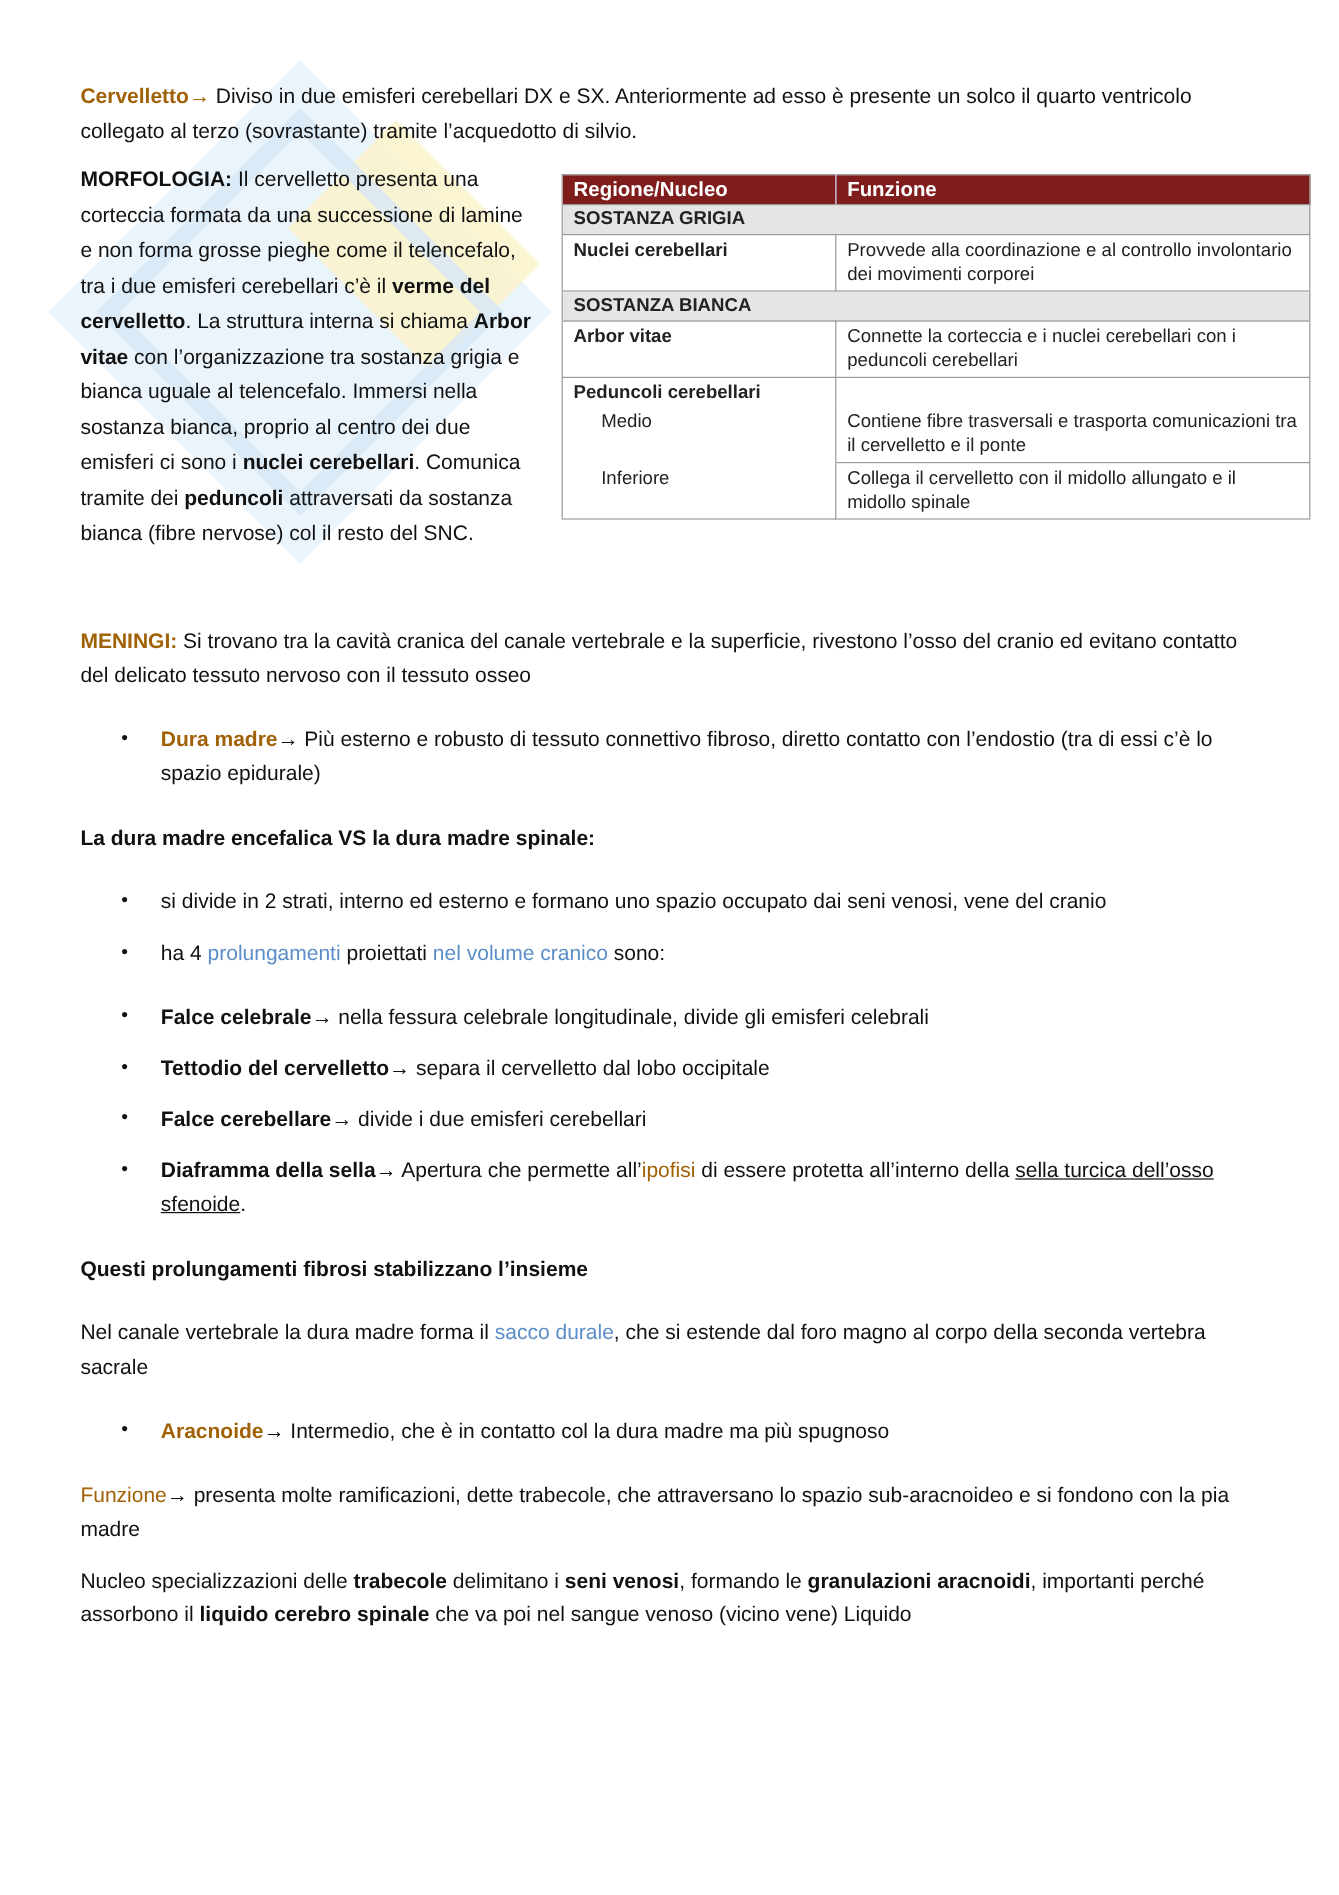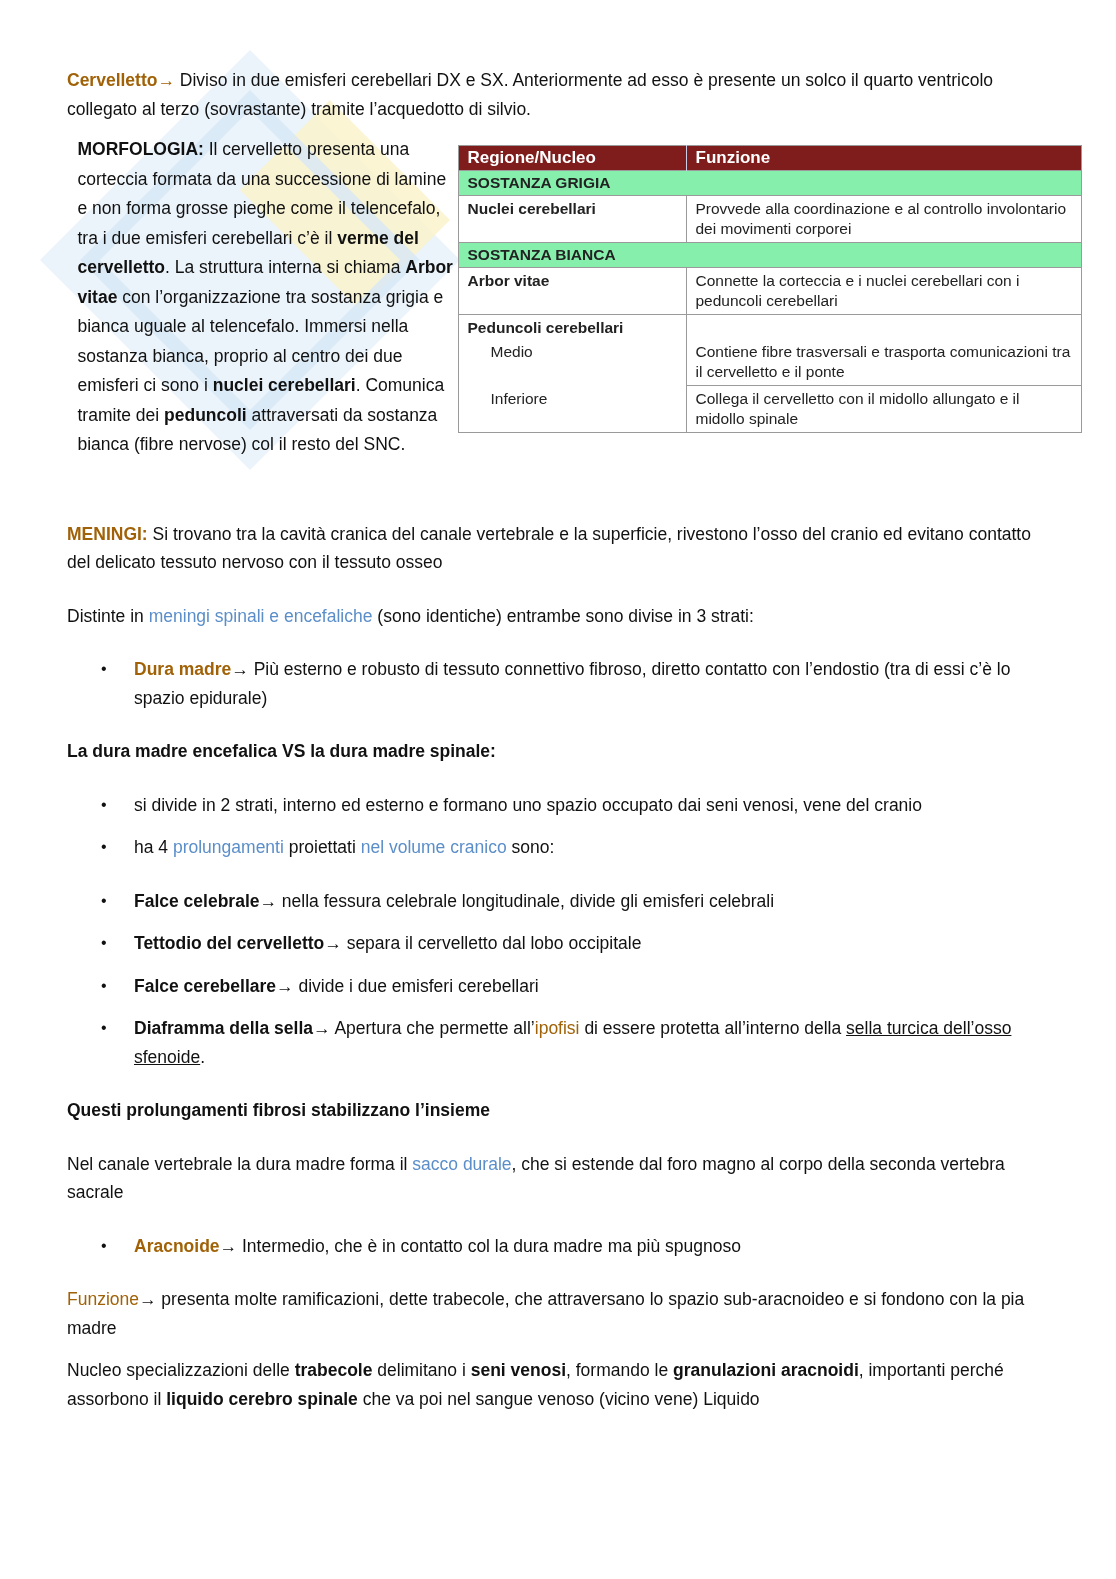--- a/index.html
+++ b/index.html
@@ -7,27 +7,27 @@
          font-family: "Liberation Sans", "DejaVu Sans", sans-serif; color: #111; }
   .watermark { position: absolute; left: 30px; top: 40px; width: 440px; height: 440px; pointer-events: none; }
   .page { position: absolute; left: 67px; top: 66px; width: 980px; font-size: 17.5px; line-height: 28.5px; }
   p { margin: 0; }
   .red { color: #a16207; }
   .link { color: #5b8ec9; }
   .b { font-weight: bold; }
   .u { text-decoration: underline; }
   .arrow { font-weight: bold; }
   .intro { margin-bottom: 12px; }
-  .split { display: flex; justify-content: center; align-items: flex-start; }
+  .split { display: flex; justify-content: space-between; align-items: flex-start; }
   .morf { width: 380px; font-size: 17.5px; line-height: 29.5px; }
   .tbl { width: 624px; margin-top: 10px; margin-right: -45px; border-collapse: collapse; font-size: 15.5px; line-height: 20px; color: #222; border: 1.5px solid #9a9a9a; }
   .tbl td, .tbl th { padding: 1px 9px; vertical-align: top; text-align: left; }
   .tbl th { background: #7f1d1d; color: #fff; font-weight: bold; font-size: 17px; padding: 2px 9px; }
   .tbl th.c1 { border-right: 1.5px solid #c9cde8; }
-  .tbl tr.section td { background: #86efac; font-weight: bold; border-top: 1.5px solid #9a9a9a; border-bottom: 1.5px solid #9a9a9a; padding: 2px 9px; }
+  .tbl tr.section td { background: #e5e5e5; font-weight: bold; border-top: 1.5px solid #9a9a9a; border-bottom: 1.5px solid #9a9a9a; padding: 2px 9px; }
   .tbl td.c1 { width: 186px; border-right: 1.5px solid #9a9a9a; font-weight: bold; }
   .tbl td.sub { font-weight: normal; padding-left: 32px; }
   .tbl tr.row td { border-bottom: 1.5px solid #9a9a9a; padding-top: 3px; padding-bottom: 3px; }
   .tbl tr.nob td { border-bottom: none; }
   .tbl tr.nob td.c2 { border-bottom: 1.5px solid #9a9a9a; }
   .sec { margin-top: 60px; }
   .gap { margin-top: 25px; }
   ul { margin: 0; padding-left: 67px; list-style: none; }
   ul li { position: relative; }
   ul li::before { content: "\2022"; position: absolute; left: -33px; top: 0; font-size: 16px; }
@@ -86,23 +86,20 @@
         <td class="c2" style="padding-top:3px">Collega il cervelletto con il midollo allungato e il midollo spinale</td>
       </tr>
     </tbody>
       </table>
   </div>
 
   <p class="sec">
     <span class="red b">MENINGI:</span><span> Si trovano tra la cavità cranica del canale vertebrale e la superficie, rivestono l’osso del cranio ed evitano contatto del delicato tessuto nervoso con il tessuto osseo</span>
   </p>
 
-  <p class="gap">
-    <span>Distinte in </span><span class="link">meningi spinali e encefaliche</span><span> (sono identiche) entrambe sono divise in 3 strati:</span>
-  </p>
 
   <ul class="gap">
     <li>
       <span class="red b">Dura madre</span><span class="arrow">→</span><span> Più esterno e robusto di tessuto connettivo fibroso, diretto contatto con l’endostio (tra di essi c’è lo spazio epidurale)</span>
     </li>
   </ul>
 
   <p class="gap b">La dura madre encefalica VS la dura madre spinale:</p>
 
   <ul class="gap">

